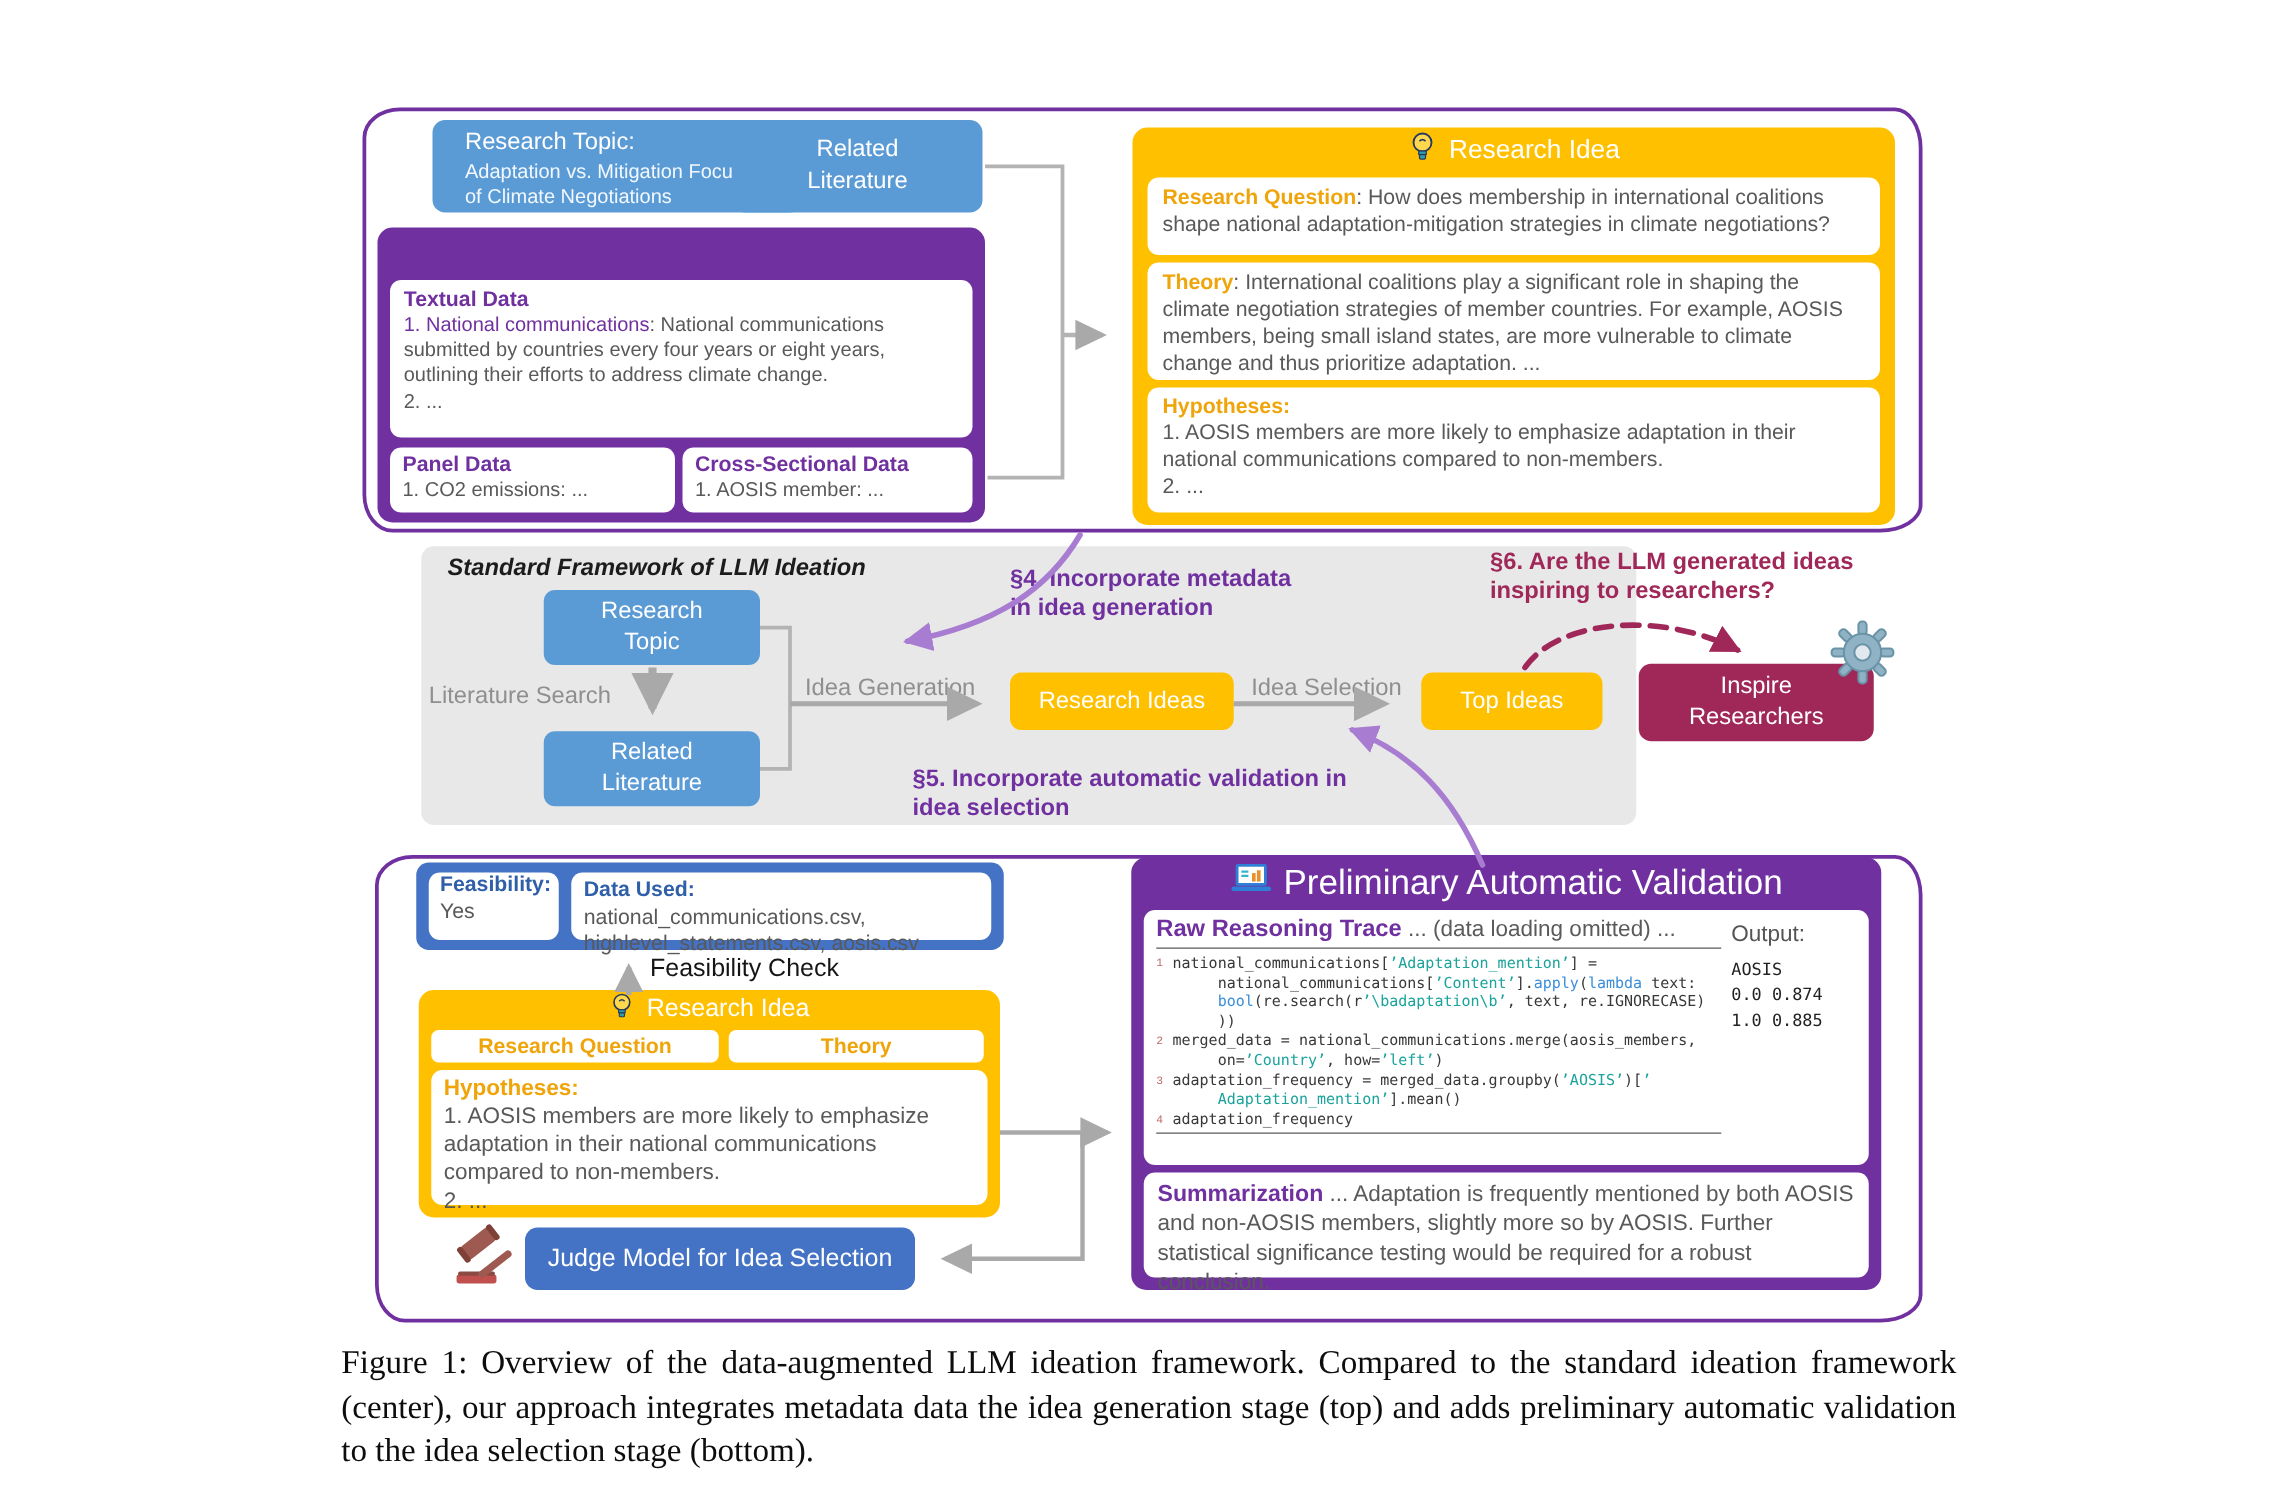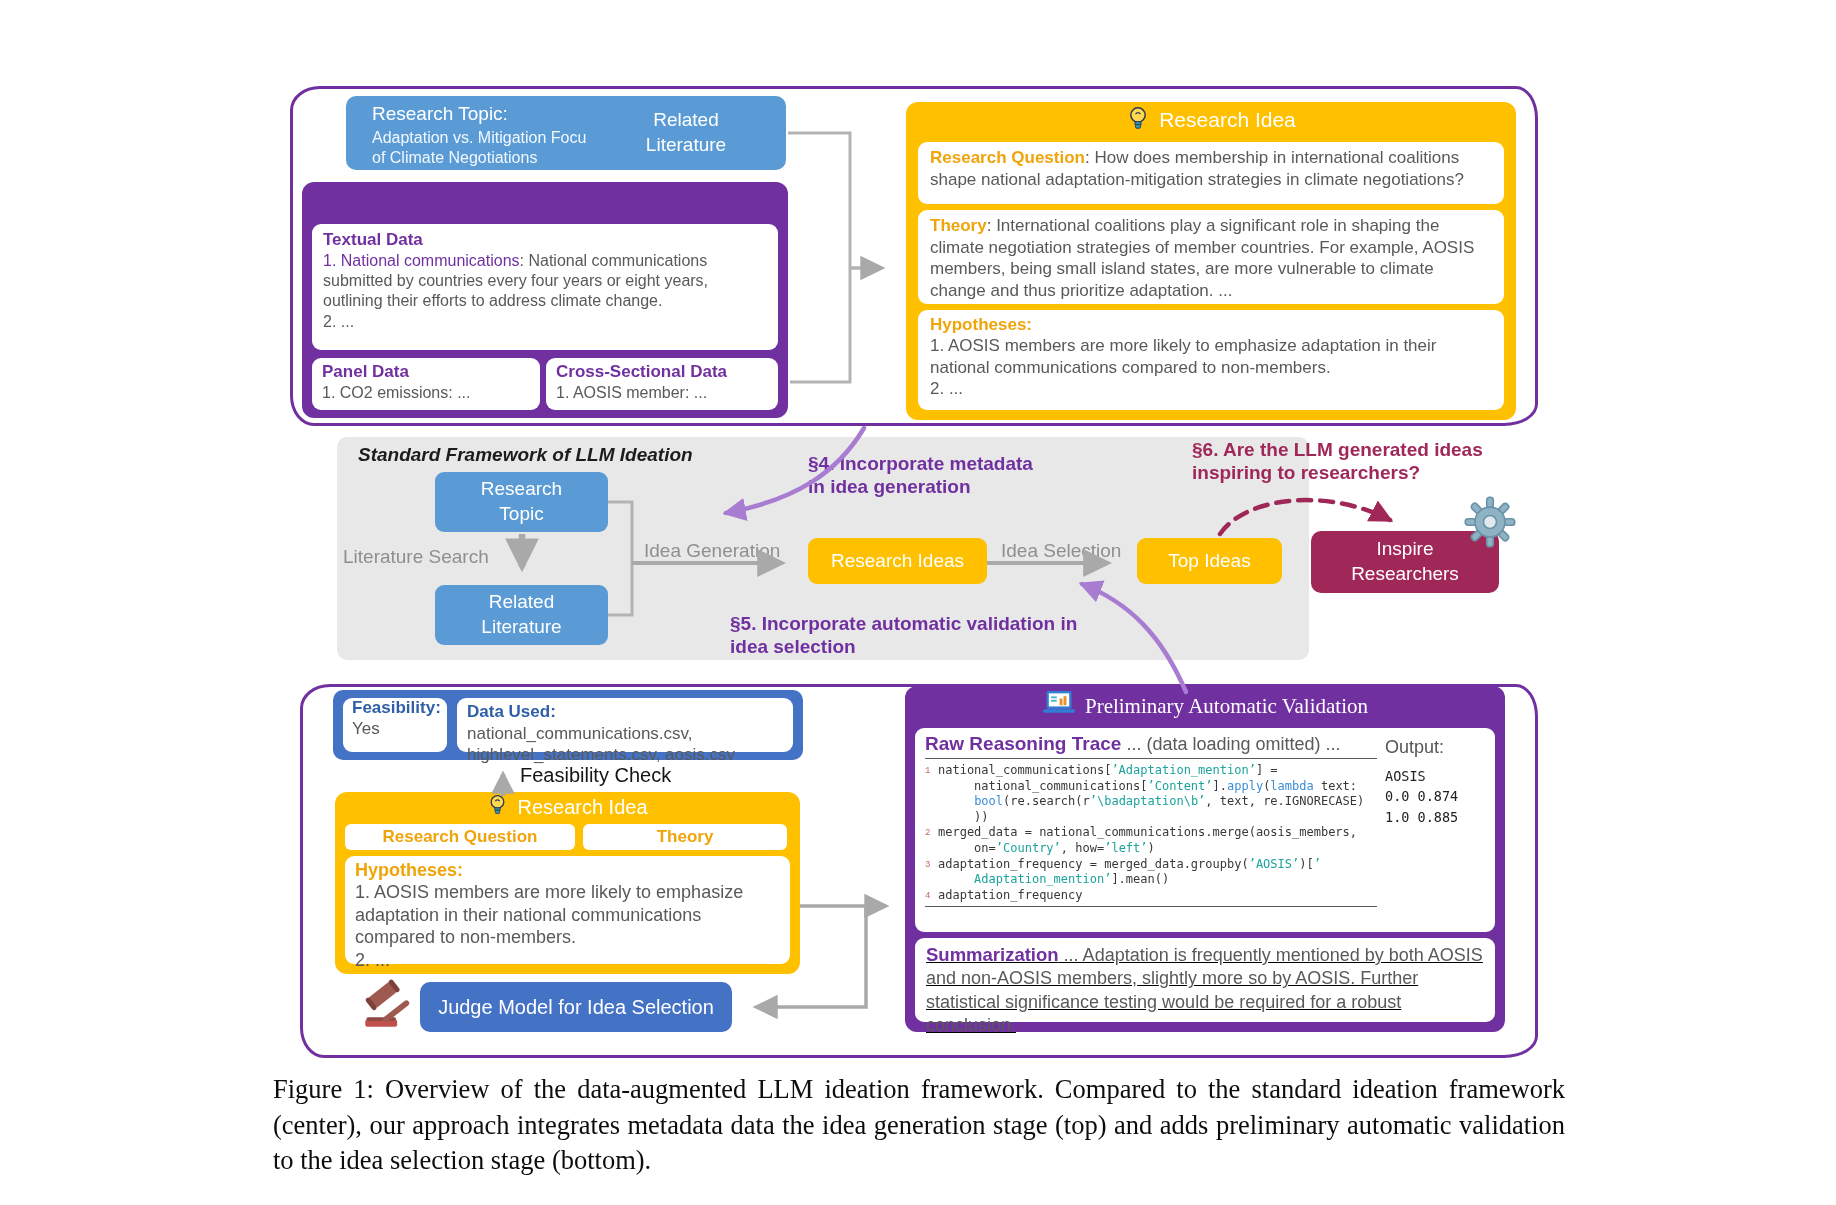--- a/index.html
+++ b/index.html
@@ -22,21 +22,21 @@
   .purplebox{background:var(--purple,#7030a0);border-radius:12px;}
   .maroonbox{background:var(--maroon,#a02859);color:#fff;border-radius:10px;}
   .whitebox{background:#fff;border-radius:9px;}
   .center{display:flex;align-items:center;justify-content:center;text-align:center;}
   .hdr{display:flex;align-items:center;justify-content:center;gap:9px;color:#fff;}
   .rt-title{font-size:19px;color:#fff;}
   .rt-body{font-size:16px;color:#f2f8ff;margin-top:3px;line-height:1.25;}
   .bb-label{font-size:19px;line-height:1.3;}
   .meta-hdr{height:38px;font-size:20px;}
   .idea-hdr{height:36px;font-size:21px;}
-  .val-hdr{height:40px;font-size:21px;font-family:Liberation Serif, serif;}
+  .val-hdr{height:40px;font-size:28px;}
   .ptxt{font-size:16px;line-height:1.26;color:var(--gray-text,#595959);margin:0;}
   .ptxt17{font-size:17px;line-height:1.27;color:var(--gray-text,#595959);margin:0;}
   .lbl-purple{color:var(--purple,#7030a0);font-weight:bold;}
   .tok-purple{color:var(--purple,#7030a0);}
   .lbl-gold{color:var(--gold-text,#efa50a);font-weight:bold;}
   .lbl-blue{color:#2f5fa8;font-weight:bold;}
   .sub-title{font-size:17px;font-weight:bold;color:var(--purple,#7030a0);line-height:1.3;}
   .gray-lab{font-size:19px;color:var(--gray-label,#8f8f8f);}
   .fw-title{font-size:19px;font-style:italic;font-weight:bold;color:#1c1c1c;}
   .s-purple{font-size:19px;font-weight:bold;color:var(--purple,#7030a0);line-height:1.22;}
@@ -281,21 +281,21 @@
         <div class="rule"></div>
       </div>
       <div style="flex:0 0 100px;padding:4px 0 0 8px;">
         <div class="out-label">Output:</div>
         <pre class="out-pre">AOSIS
 0.0 0.874
 1.0 0.885</pre>
       </div>
     </div>
 
-    <div class="abs whitebox" style="left:10px;top:252px;width:580px;height:84px;padding:5px 11px;text-decoration:underline;">
+    <div class="abs whitebox" style="left:10px;top:252px;width:580px;height:84px;padding:5px 11px;">
       <p class="ptxt" style="font-size:18px;line-height:1.3;"><span class="lbl-purple" style="font-size:18.5px;">Summarization</span><span> ... Adaptation is frequently mentioned by both AOSIS and non-AOSIS members, slightly more so by AOSIS. Further statistical significance testing would be required for a robust conclusion.</span></p>
     </div>
   </div>
 
   <div class="abs caption" style="left:273px;top:1072px;width:1292px;">Figure 1: Overview of the data-augmented LLM ideation framework. Compared to the standard ideation framework (center), our approach integrates metadata data the idea generation stage (top) and adds preliminary automatic validation to the idea selection stage (bottom).</div>
 
   <svg class="connectors" width="1836" height="1205">
     <defs>
       <marker id="ag" markerWidth="8" markerHeight="8" refX="6.2" refY="4" orient="auto">
           <path d="M0,0.5 L7.2,4 L0,7.5 Z" fill="#a9a9a9"></path>

